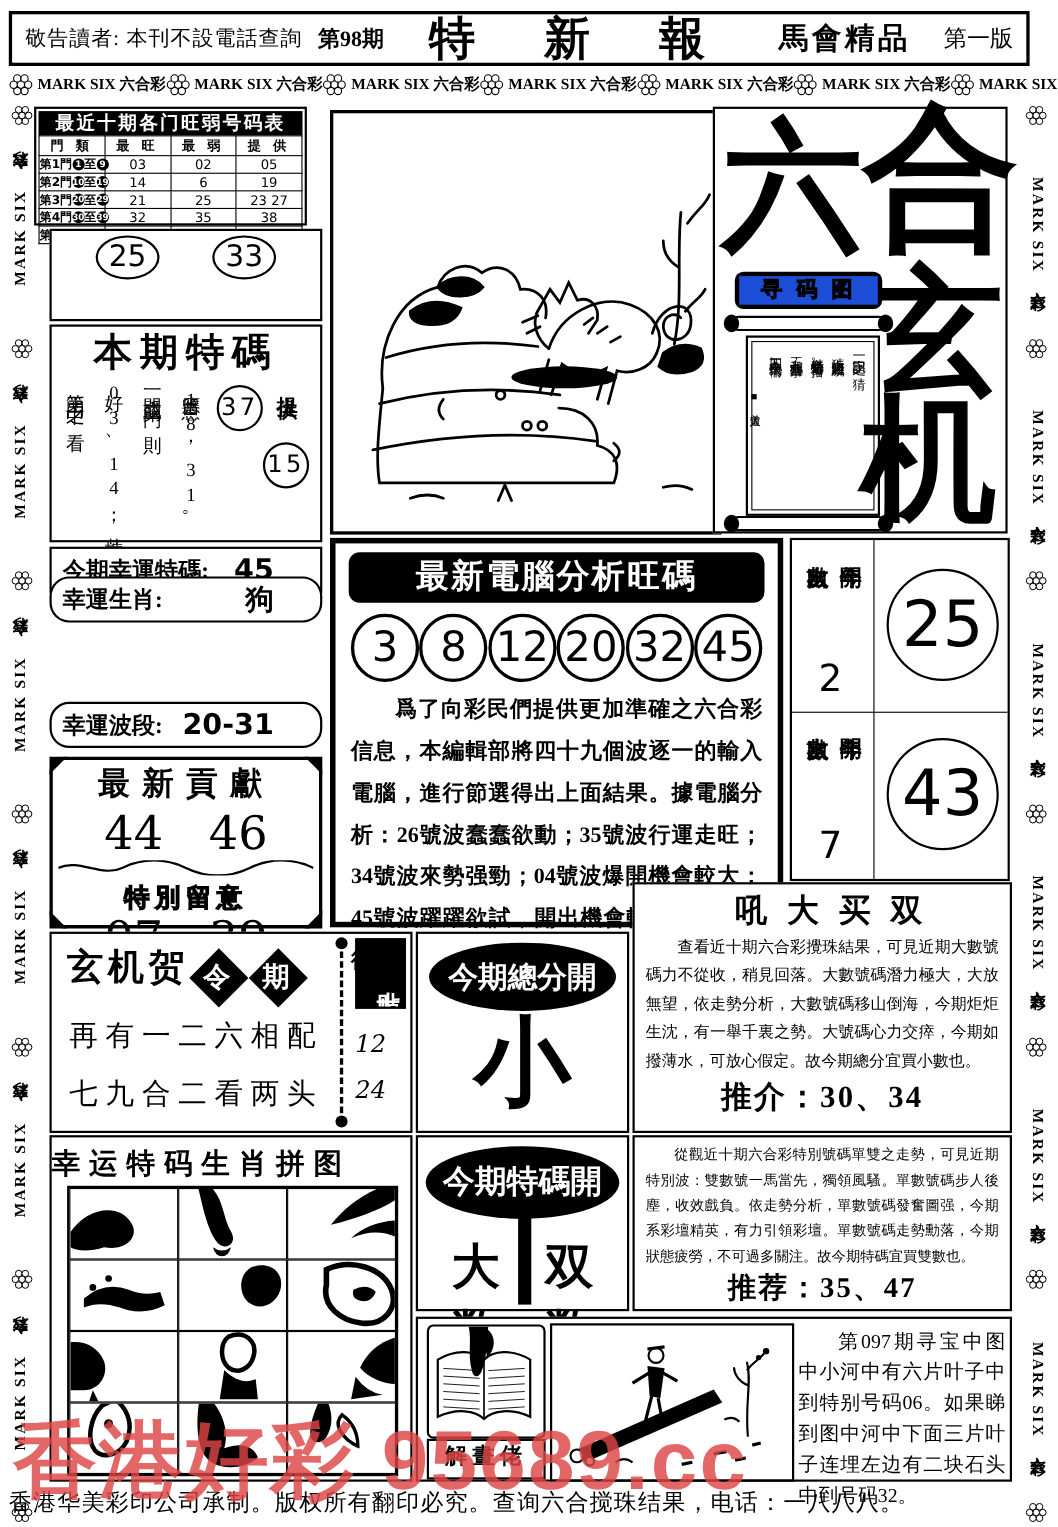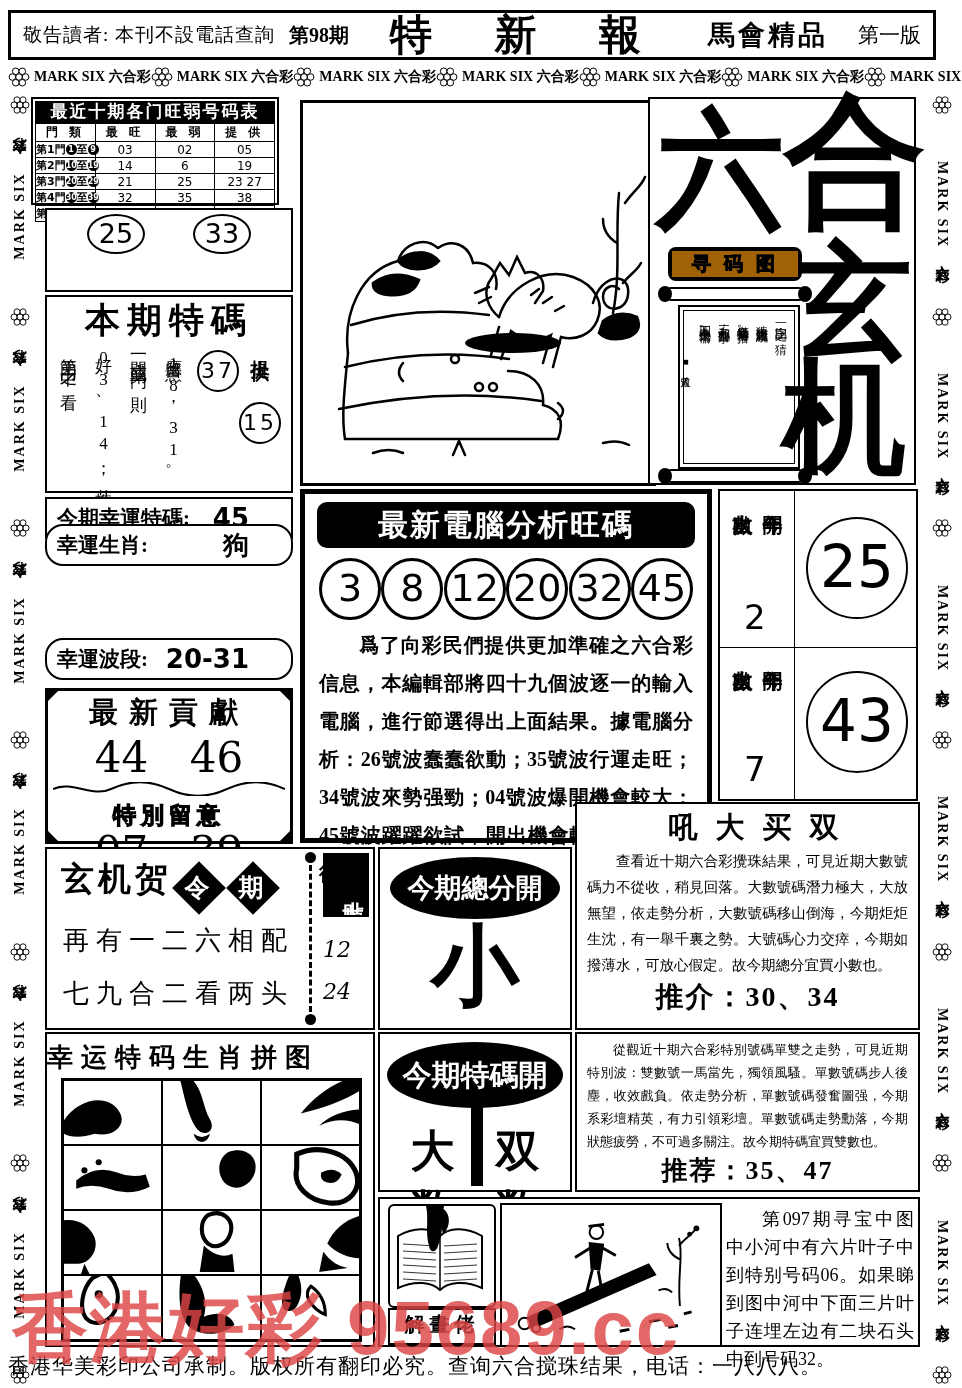--- a/index.html
+++ b/index.html
@@ -556,21 +556,21 @@
     <div class="cbody">爲了向彩民們提供更加準確之六合彩信息，本編輯部將四十九個波逐一的輸入電腦，進行節選得出上面結果。據電腦分析：26號波蠢蠢欲動；35號波行運走旺；34號波來勢强勁；04號波爆開機會較大；45號波躍躍欲試，開出機會較大；23號波後勁。</div>
   </div>
 
   <div class="box" style="left:648px;top:97px;width:268px;height:388px;">
     <div class="bigchar" style="left:6px;top:8px;font-size:128px;">六</div>
     <div class="bigchar" style="left:134px;top:-8px;font-size:142px;">合</div>
     <div class="bigchar" style="left:138px;top:142px;font-size:124px;">玄</div>
     <div class="bigchar" style="left:132px;top:258px;font-size:124px;">机</div>
 
     <div class="abs" style="left:18px;top:148px;width:134px;height:34px;background:#000;border-radius:8px;">
-      <div style="position:absolute;inset:4px;background:#a16207;text-align:center;">
+      <div style="position:absolute;inset:4px;background:#1d4ed8;text-align:center;">
         <span class="hollow" style="font-size:19px;font-weight:bold;letter-spacing:13px;line-height:26px;margin-left:10px;">寻码图</span>
       </div>
     </div>
     <div class="roller" style="left:14px;top:188px;width:142px;"></div>
     <div class="abs" style="left:28px;top:206px;width:118px;height:160px;border:2px solid #000;">
       <div style="position:absolute;inset:3px;border:1px solid #000;padding:5px 4px;writing-mode:vertical-rl;text-orientation:upright;font-size:12px;line-height:19px;letter-spacing:1px;">
           <div>一字記之曰：猜</div>
           <div>猜中之人錢繞腰</div>
           <div>心精氣通當可拾。</div>
           <div>三七和九齊出擊，</div>

